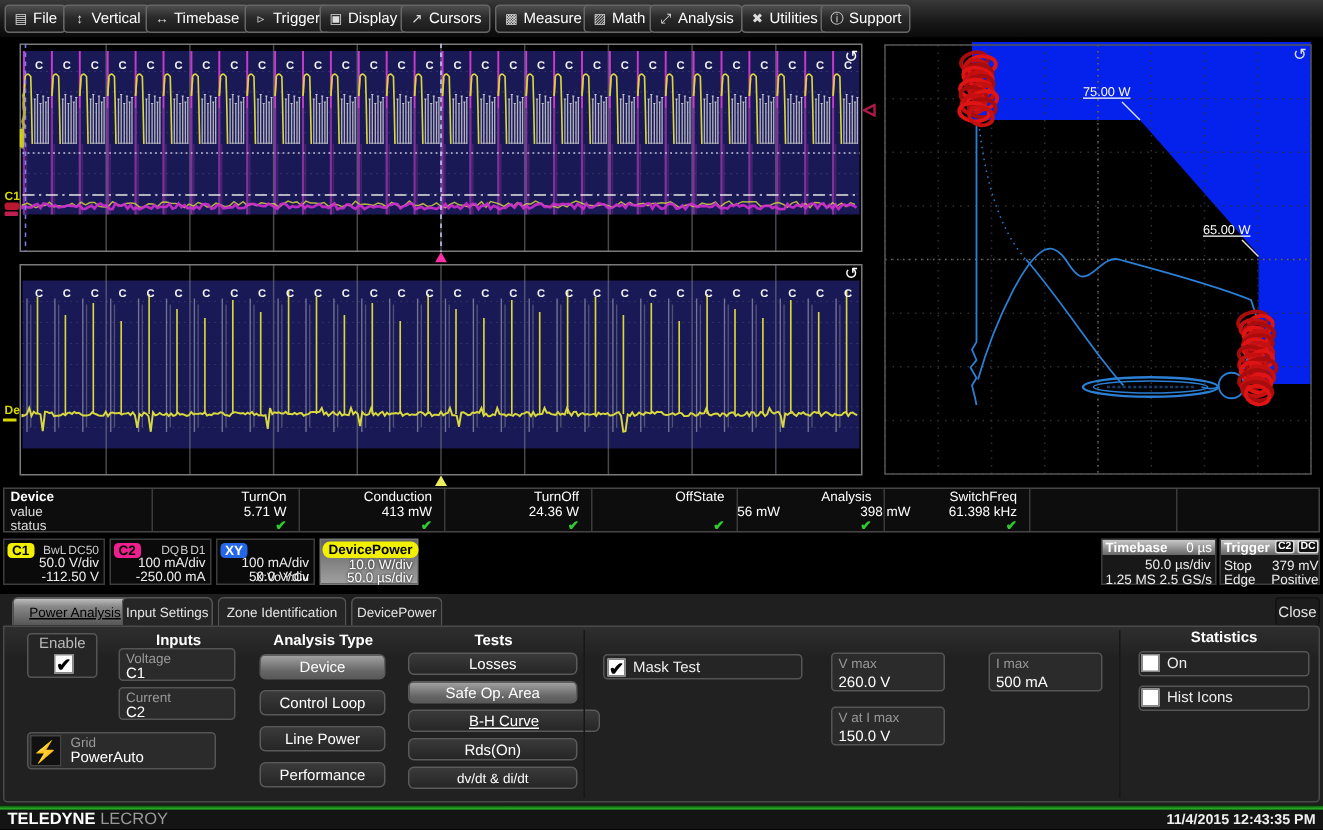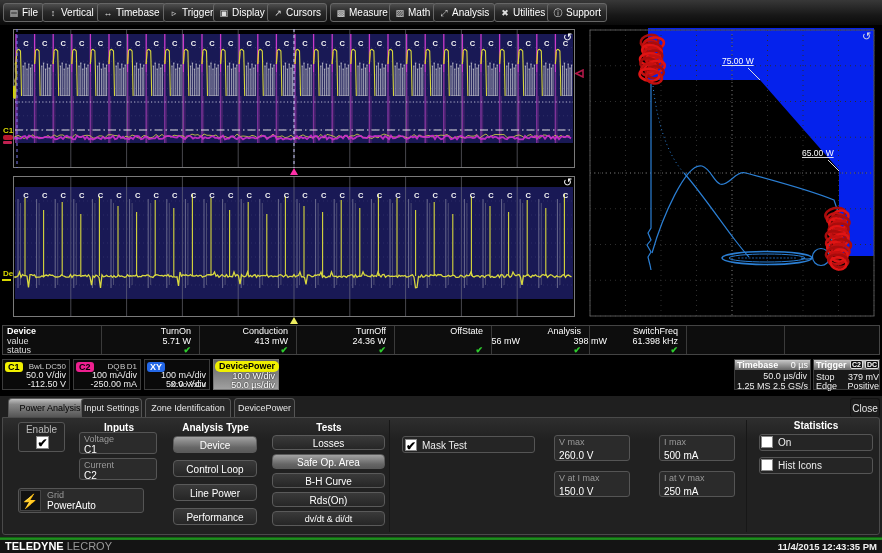--- a/index.html
+++ b/index.html
@@ -986,21 +986,21 @@
   <div class="abs" style="left:0; top:0; width:100%; height:10px; background:linear-gradient(#c8c8c8,#666); font-size:9px; font-weight:bold; line-height:10px; color:#fff;">
       <span style="position:absolute;left:2px;">Trigger</span>
       <span style="position:absolute; left:36px; top:0px; font-weight:bold; font-size:7px; border:1px solid #ddd; background:#111; border-radius:2px; padding:0 1px; line-height:7px;">C2</span>
       <span style="position:absolute; left:51px; top:0px; font-weight:bold; font-size:7px; border:1px solid #ddd; background:#111; border-radius:2px; padding:0 1px; line-height:7px;">DC</span>
     </div>
   <div class="abs" style="top:12px; left:2px; width:63px; font-size:9px; color:#eee;"><span>Stop</span><span style="float:right;">379 mV</span></div>
   <div class="abs" style="top:21px; left:2px; width:63px; font-size:9px; color:#eee;"><span>Edge</span><span style="float:right;">Positive</span></div>
 </div>
 
 <div class="abs" id="dialog">
-  <div class="tab tabactive" style="left:8px; width:84px;">Power Analysis</div>
+  <div class="tab tabactive" style="left:8px; width:84px;text-decoration:underline;">Power Analysis</div>
   <div class="tab" style="left:81px; width:61px;">Input Settings</div>
   <div class="tab" style="left:145px; width:86px;">Zone Identification</div>
   <div class="tab" style="left:234px; width:61px;">DevicePower</div>
   <div class="tab" style="left:850px; width:30px; border-radius:3px; background:#1c1c1c; border-color:#111; font-size:10px;">Close</div>
   <div id="dlgbody">
 
     <div class="ibox" style="left:15px; top:4px; width:47px; height:30px; background:#252525;">
       <div style="color:#bbb; font-size:10px; text-align:center;">Enable</div>
     </div>
     <div class="cb" style="left:33px; top:18px;">✔</div>
@@ -1023,44 +1023,40 @@
 
     <div class="sechdr" style="left:170px; top:4px; width:85px;">Analysis Type</div>
     <div class="dbtn dbtnsel" style="left:170px; top:18px; width:84px; height:17px; line-height:17px;">Device</div>
     <div class="dbtn" style="left:170px; top:42px; width:84px; height:17px; line-height:17px;">Control Loop</div>
     <div class="dbtn" style="left:170px; top:66px; width:84px; height:17px; line-height:17px;">Line Power</div>
     <div class="dbtn" style="left:170px; top:90px; width:84px; height:17px; line-height:17px;">Performance</div>
 
     <div class="sechdr" style="left:270px; top:4px; width:112px;">Tests</div>
     <div class="dbtn" style="left:269px; top:17px; width:113px; height:15px; line-height:15px;">Losses</div>
     <div class="dbtn dbtnsel" style="left:269px; top:36px; width:113px; height:15px; line-height:15px;">Safe Op. Area</div>
-    <div class="dbtn" style="left:269px; top:55px; width:113px; height:15px; line-height:15px;">B-H Curve</div>
+    <div class="dbtn" style="left:269px; top:55px; width:128px; height:15px; line-height:15px;text-decoration:underline;">B-H Curve</div>
     <div class="dbtn" style="left:269px; top:74px; width:113px; height:15px; line-height:15px;">Rds(On)</div>
     <div class="dbtn" style="left:269px; top:93px; width:113px; height:15px; line-height:15px; font-size:9px;">dv/dt &amp; di/dt</div>
 
     <div class="ibox" style="left:399px; top:18px; width:133px; height:17px; background:#252525;"></div>
     <div class="cb" style="left:402px; top:21px; width:12px; height:12px;">✔</div>
     <div class="abs" style="left:419px; top:22px; font-size:10px; color:#eee;">Mask Test</div>
 
     <div class="ibox" style="left:551px; top:17px; width:76px; height:26px;">
       <div class="ilabel">V max</div>
         <div class="ival" style="padding-top:3px;">260.0 V</div>
     </div>
     <div class="ibox" style="left:656px; top:17px; width:76px; height:26px;">
       <div class="ilabel">I max</div>
         <div class="ival" style="padding-top:3px;">500 mA</div>
     </div>
     <div class="ibox" style="left:551px; top:53px; width:76px; height:26px;">
       <div class="ilabel">V at I max</div>
         <div class="ival" style="padding-top:3px;">150.0 V</div>
     </div>
-    <div class="ibox" style="left:656px; top:53px; width:76px; height:26px;">
-      <div class="ilabel">I at V max</div>
-        <div class="ival" style="padding-top:3px;">250 mA</div>
-    </div>
 
     <div class="abs" style="left:386px; top:2px; width:1px; height:112px; background:#171717;"></div>
     <div class="abs" style="left:743px; top:2px; width:1px; height:112px; background:#171717;"></div>
     <div class="sechdr" style="left:756px; top:2px; width:114px;">Statistics</div>
     <div class="ibox" style="left:756px; top:16px; width:114px; height:17px; background:#252525;"></div>
     <div class="cb" style="left:758px; top:18px; width:12px; height:12px;"></div>
     <div class="abs" style="left:775px; top:19px; font-size:10px; color:#eee;">On</div>
     <div class="ibox" style="left:756px; top:39px; width:114px; height:17px; background:#252525;"></div>
     <div class="cb" style="left:758px; top:41px; width:12px; height:12px;"></div>
     <div class="abs" style="left:775px; top:42px; font-size:10px; color:#eee;">Hist Icons</div>

